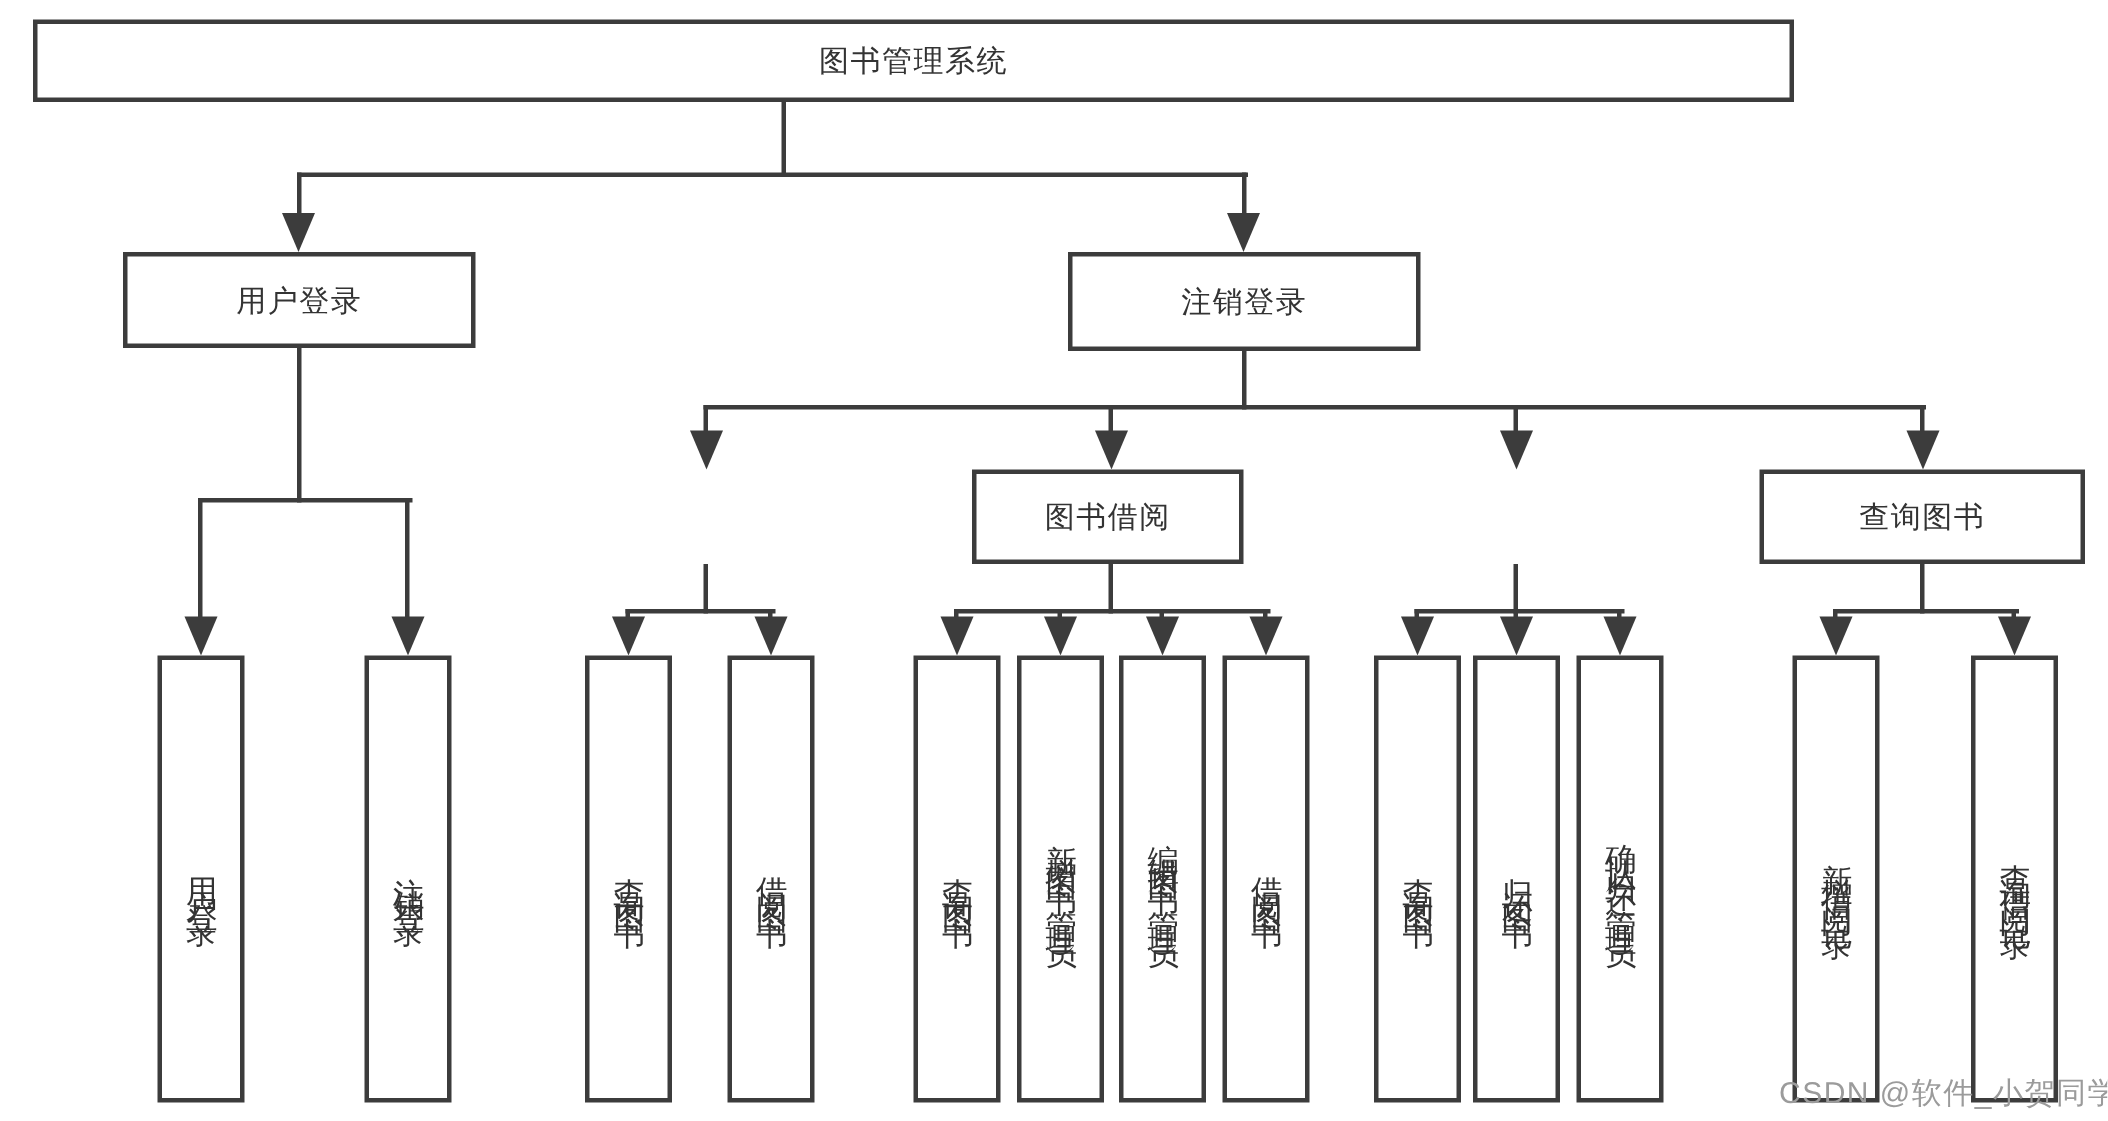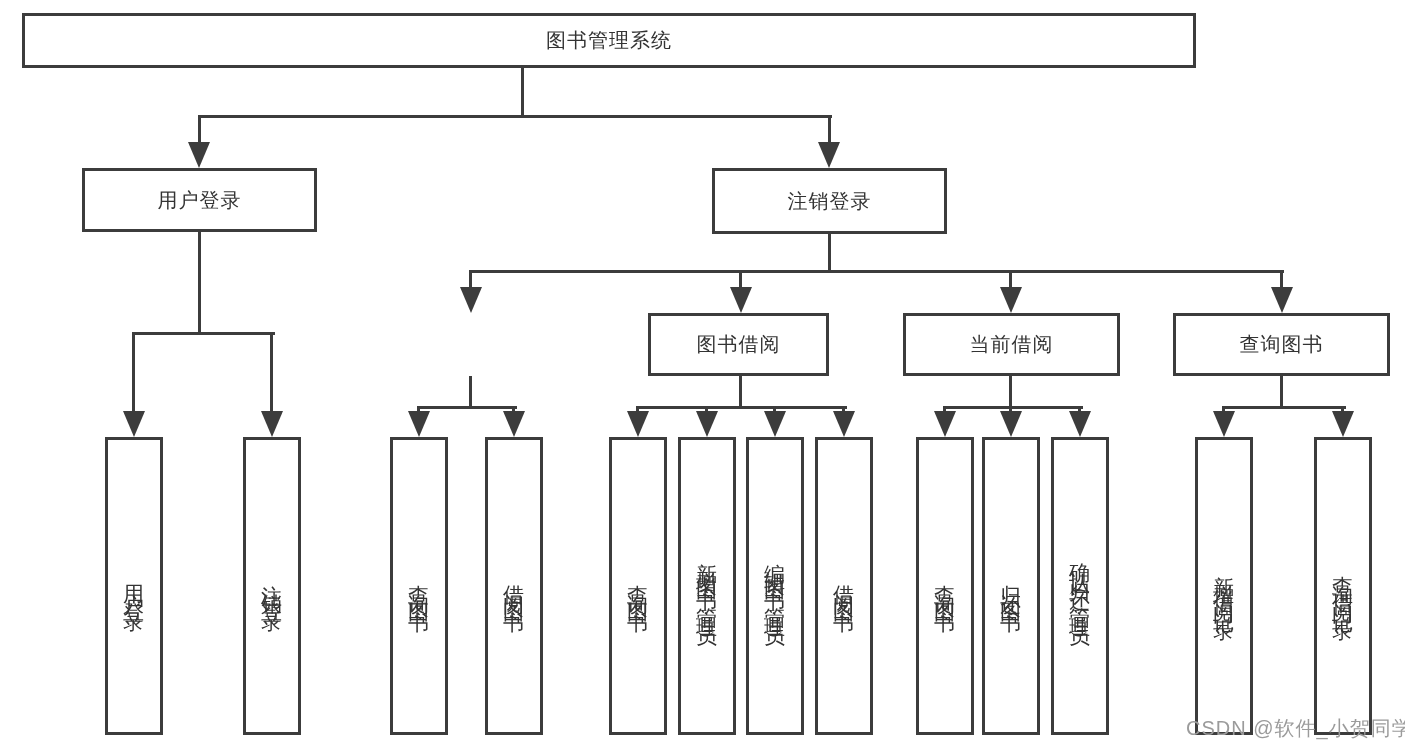--- a/index.html
+++ b/index.html
@@ -104,23 +104,20 @@
   <div class="line" style="left:739px; top:270px; width:3px; height:20px;"></div>
   <div class="ah" style="left:730px; top:287px;"></div>
   <div class="line" style="left:1009px; top:270px; width:3px; height:20px;"></div>
   <div class="ah" style="left:1000px; top:287px;"></div>
   <div class="line" style="left:1280px; top:270px; width:3px; height:20px;"></div>
   <div class="ah" style="left:1271px; top:287px;"></div>
 
   <div class="box" style="left:648px; top:313px; width:181px; height:63px;">
     <span>图书借阅</span>
   </div>
-  <div class="box" style="left:903px; top:313px; width:217px; height:63px;">
-    <span>当前借阅</span>
-  </div>
   <div class="box" style="left:1173px; top:313px; width:217px; height:63px;">
     <span>查询图书</span>
   </div>
 
   <div class="line" style="left:469px; top:376px; width:3px; height:33px;"></div>
   <div class="line" style="left:417px; top:406px; width:100px; height:3px;"></div>
   <div class="line" style="left:417px; top:406px; width:3px; height:9px;"></div>
   <div class="ah" style="left:408px; top:411px;"></div>
   <div class="line" style="left:512px; top:406px; width:3px; height:9px;"></div>
   <div class="ah" style="left:503px; top:411px;"></div>

